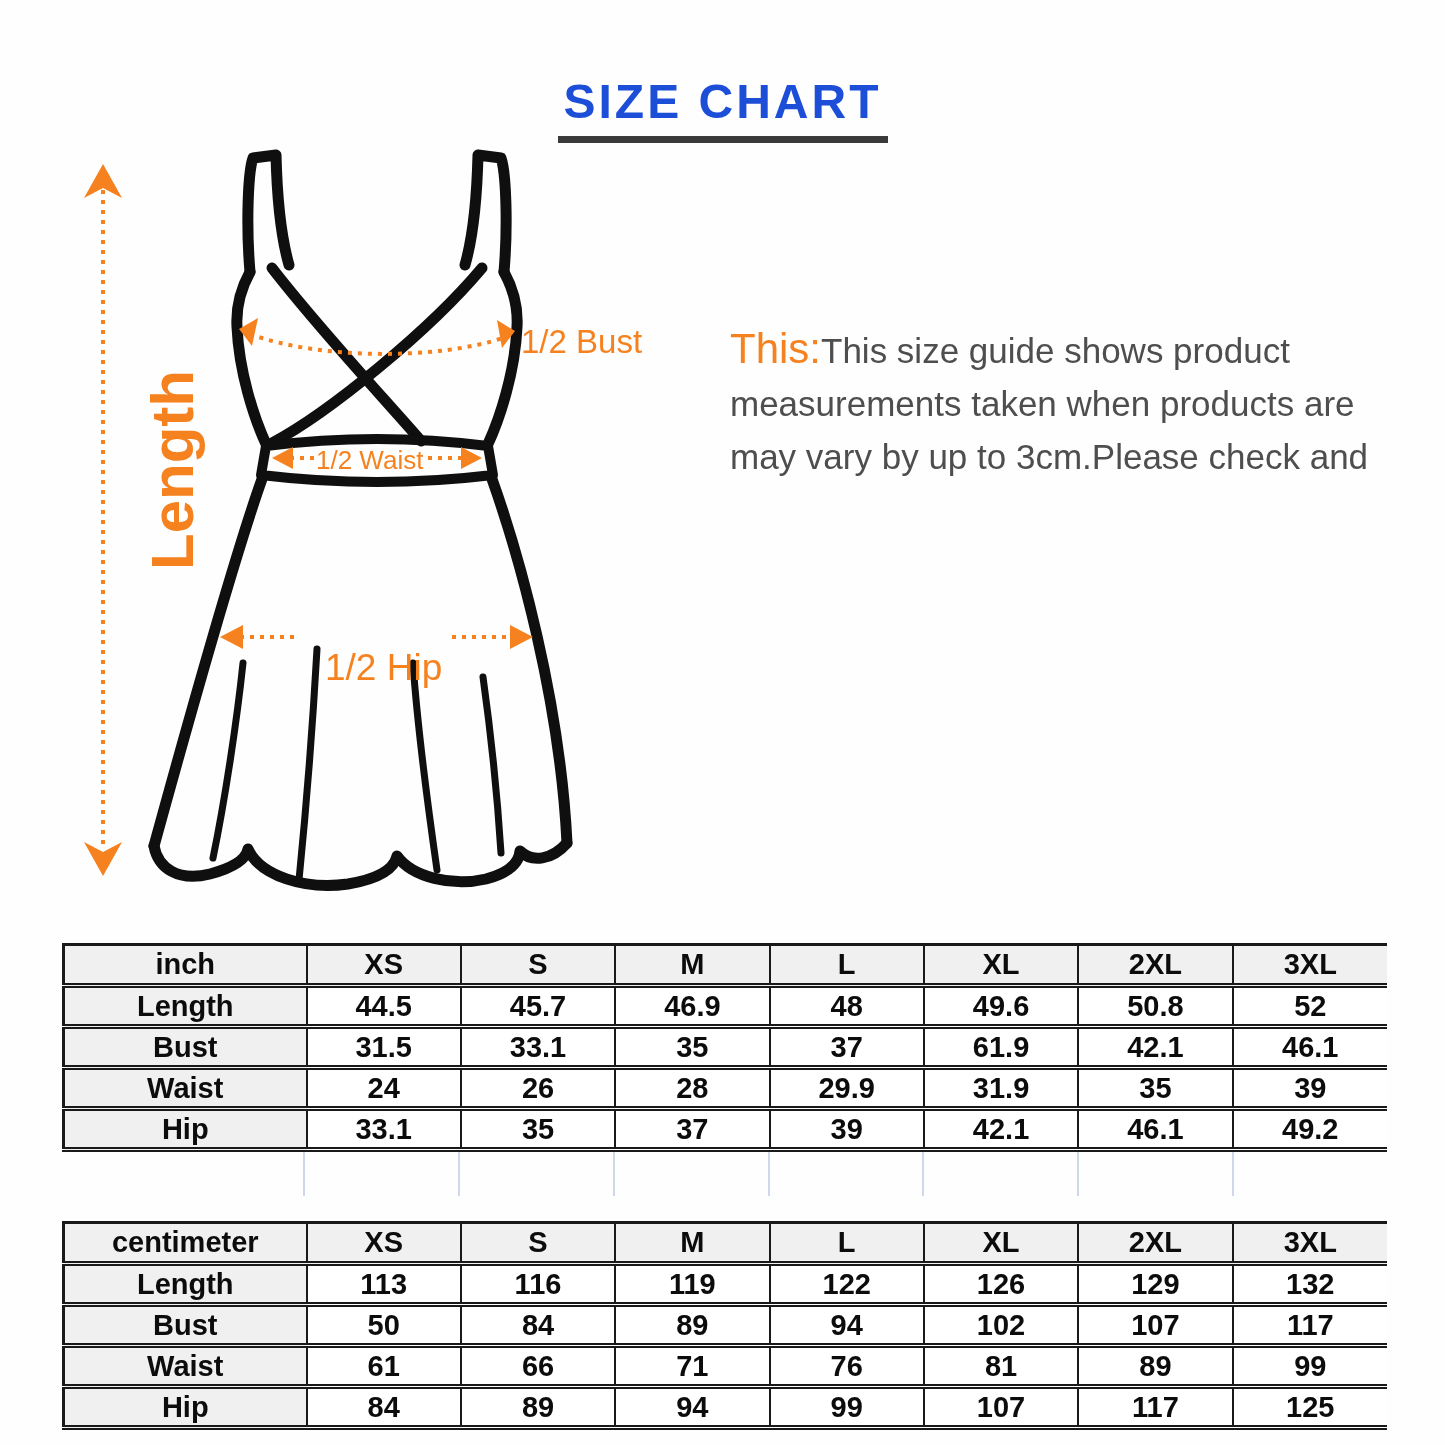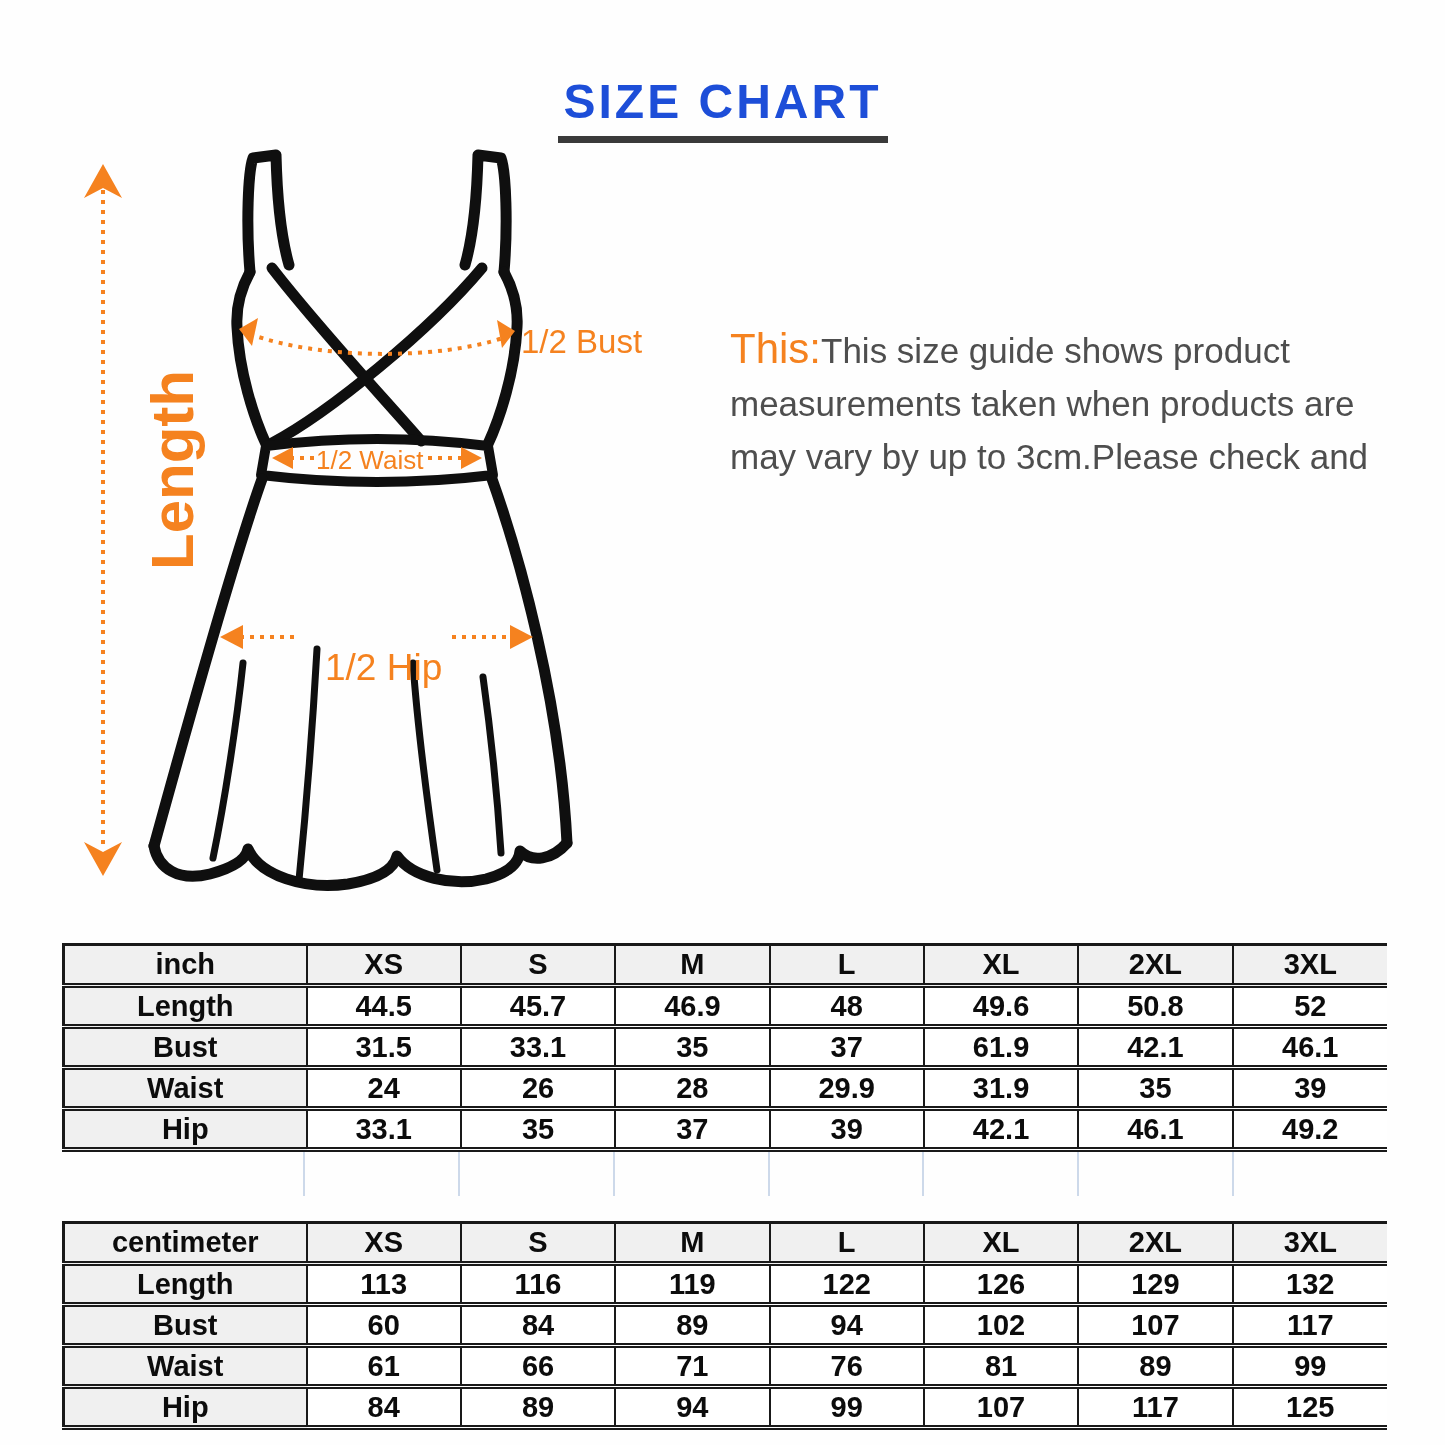--- a/index.html
+++ b/index.html
@@ -224,21 +224,21 @@
             <td>113</td>
             <td>116</td>
             <td>119</td>
             <td>122</td>
             <td>126</td>
             <td>129</td>
             <td>132</td>
           </tr>
           <tr>
             <td class="row-label">Bust</td>
-            <td>60</td>
+            <td>50</td>
             <td>84</td>
             <td>89</td>
             <td>94</td>
             <td>102</td>
             <td>107</td>
             <td>117</td>
           </tr>
           <tr>
             <td class="row-label">Waist</td>
             <td>61</td>

